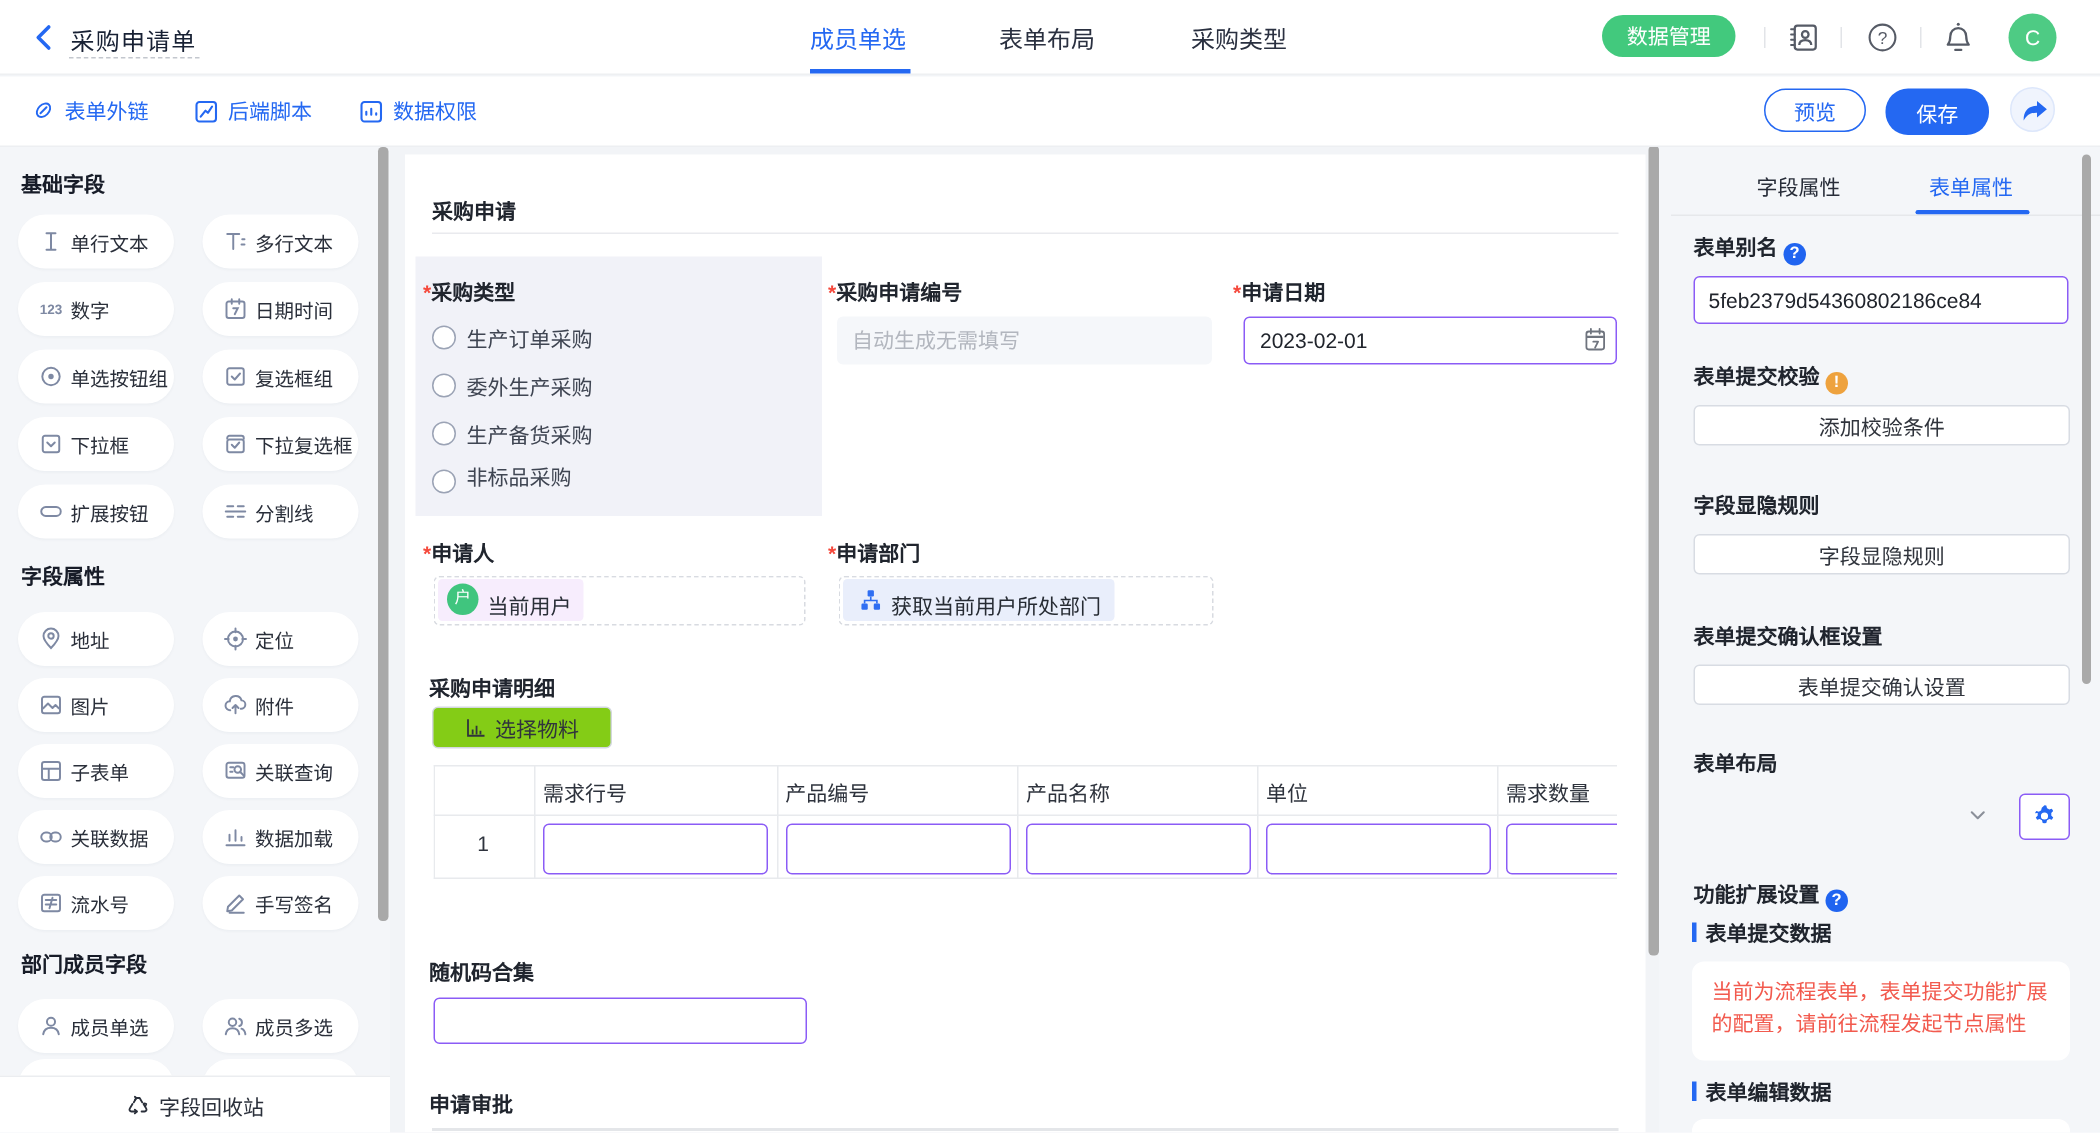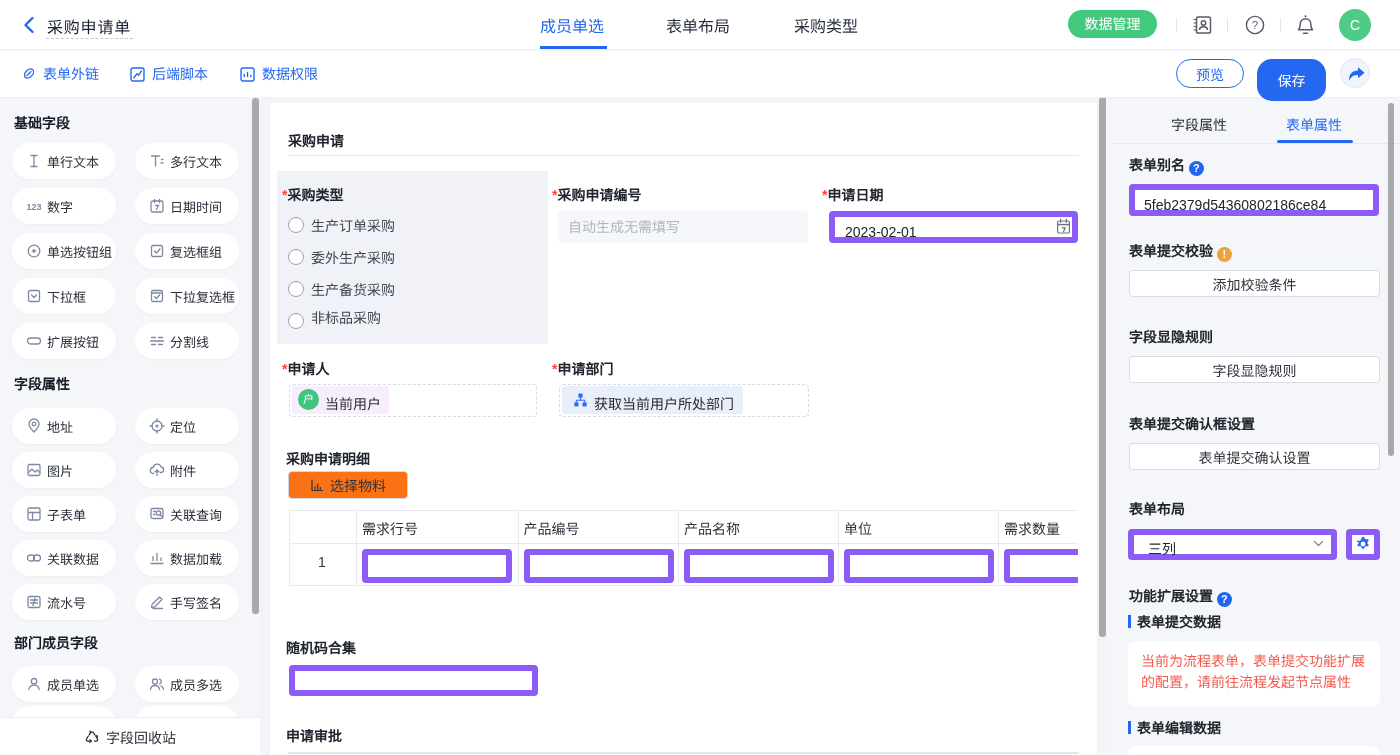--- a/index.html
+++ b/index.html
@@ -18,21 +18,21 @@
 #lsb { position:absolute; left:0; top:98px; width:260px; height:657px; background:#f4f6f9; }
 .sect { position:absolute; left:14px; font-size:14px; font-weight:bold; color:#171c28; }
 .pill { position:absolute; width:104px; height:36px; background:#fff; border-radius:18px; display:flex; align-items:center; font-size:13px; color:#2a2f3a; box-shadow:0 1px 2px rgba(30,40,80,0.04); }
 .pill .pic { width:16px; height:16px; margin-left:14px; margin-right:5px; flex:none; }
 .pill.c1 { left:12px; }
 .pill.c2 { left:135px; }
 
 #canvas { position:absolute; left:260px; top:98px; width:846px; height:657px; background:#f2f4f7; }
 #panel { position:absolute; left:10px; top:5px; width:827px; height:652px; background:#fff; overflow:hidden; }
 .flabel { position:absolute; font-size:14px; font-weight:bold; color:#20252e; white-space:nowrap; }
-.inp { position:absolute; background:#fff; border:6px solid #8b5cf6; border-radius:4px; }
+.inp { position:absolute; background:#fff; border:1px solid #8b5cf6; border-radius:4px; }
 
 #rsb { position:absolute; left:1106px; top:98px; width:294px; height:657px; background:#f4f6f9; }
 .rlabel { position:absolute; left:23px; font-size:14px; font-weight:bold; color:#20252e; white-space:nowrap; }
 .rbtn { position:absolute; left:23px; width:251px; height:27px; background:#fff; border:1px solid #d8dce3; border-radius:4px; font-size:14px; color:#30343c; display:flex; align-items:center; justify-content:center; }
 .qcirc { display:inline-block; width:15px; height:15px; border-radius:8px; background:#2064f0; color:#fff; font-size:11px; font-weight:bold; text-align:center; line-height:15px; vertical-align:-2px; }
 .sbar { position:absolute; background:#a9a9a9; border-radius:3px; }
 </style>
 </head>
 <body>
 
@@ -79,21 +79,21 @@
       <rect x="1" y="1" width="13" height="13" rx="2"></rect>
       <path d="M3.8 10.8 L7 6.8 l1.6 1.4 L11.4 4" stroke-linecap="round" stroke-linejoin="round"></path>
     </svg>
   <div class="abs blue" style="left:152px;top:12px;font-size:14px;">后端脚本</div>
   <svg class="abs" style="left:240px;top:16px" width="15" height="15" viewBox="0 0 15 15" fill="none" stroke="#2468f2" stroke-width="1.4">
       <rect x="1" y="1" width="13" height="13" rx="2"></rect>
       <path d="M4.2 9.5 v-2 M7.5 9.5 v-4 M10.8 9.5 v-1" stroke-linecap="round"></path>
     </svg>
   <div class="abs blue" style="left:262px;top:12px;font-size:14px;">数据权限</div>
   <div class="abs pillbtn" style="left:1176px;top:8px;width:68px;height:29px;border:1px solid #2468f2;color:#2468f2;background:#fff;">预览</div>
-  <div class="abs pillbtn" style="left:1257px;top:8px;width:69px;height:42px;background:#2468f2;color:#fff;">保存</div>
+  <div class="abs pillbtn" style="left:1257px;top:8px;width:69px;height:31px;background:#2468f2;color:#fff;">保存</div>
   <div class="abs" style="left:1340px;top:7px;width:30px;height:30px;border-radius:15px;background:#f0f4fd;border:1px solid #dde7fb;">
     <svg style="position:absolute;left:6.5px;top:7.5px" width="17" height="15" viewBox="0 0 17 15">
         <path d="M10 0.3 L16.6 5.8 L10 11.3 V8.1 C5.8 8 3.2 9.6 1.1 13.4 C0.9 7.2 4.2 3.7 10 3.5 Z" fill="#2468f2"></path>
       </svg>
   </div>
 </div>
 
 <div id="lsb">
   <div class="sect" style="top:14px;">基础字段</div>
   <div class="pill c1" style="top:45px;"><svg class="pic" viewBox="0 0 16 16" fill="none" stroke="#7e89a3" stroke-width="1.3">
@@ -241,21 +241,21 @@
   <div class="abs" style="left:292px;top:283px;width:181px;height:28px;background:#e9eefb;border-radius:3px;"></div>
   <svg class="abs" style="left:304px;top:290px" width="13" height="14" viewBox="0 0 13 14">
         <rect x="4.4" y="0.5" width="4.2" height="4.2" rx="0.8" fill="#2f6ef2"></rect>
         <rect x="0.3" y="9.3" width="4.2" height="4.2" rx="0.8" fill="#2f6ef2"></rect>
         <rect x="8.5" y="9.3" width="4.2" height="4.2" rx="0.8" fill="#2f6ef2"></rect>
         <path d="M6.5 4.7 v2.6 M2.4 9.3 V7.3 h8.2 v2" stroke="#2f6ef2" stroke-width="1.1" fill="none"></path>
       </svg>
   <div class="abs" style="left:324px;top:290px;font-size:14px;color:#262b33;">获取当前用户所处部门</div>
 
   <div class="flabel" style="left:16px;top:345px;">采购申请明细</div>
-  <div class="abs" style="left:18px;top:368px;width:120px;height:28px;border:1px solid #d3d7de;border-radius:4px;background:#f97316;display:flex;align-items:center;justify-content:center;font-size:14px;color:#30343c;">
+  <div class="abs" style="left:18px;top:368px;width:120px;height:28px;border:1px solid #d3d7de;border-radius:4px;background:#84cc16;display:flex;align-items:center;justify-content:center;font-size:14px;color:#30343c;">
     <svg width="14" height="14" viewBox="0 0 14 14" fill="none" stroke="#30343c" stroke-width="1.2" style="margin-right:6px">
           <path d="M2 1.5 v11 h11"></path>
           <path d="M5.1 11.7 V8.3 M7.7 11.7 V5.8 M10.3 11.7 V9.1" stroke-width="1.2"></path>
         </svg>
     选择物料
   </div>
 
   <div class="abs" style="left:18.5px;top:407px;width:789.5px;height:76px;overflow:hidden;">
     <div class="abs" style="left:0;top:0;width:1100px;height:76px;border-top:1px solid #e8eaed;"></div>
     <div class="abs" style="left:0;top:33px;width:1100px;border-top:1px solid #e8eaed;"></div>
@@ -299,21 +299,20 @@
   <div class="rlabel" style="top:142px;">表单提交校验 <span class="qcirc" style="background:#eea23e;">!</span></div>
   <div class="rbtn" style="top:172px;">添加校验条件</div>
 
   <div class="rlabel" style="top:228px;">字段显隐规则</div>
   <div class="rbtn" style="top:258px;">字段显隐规则</div>
 
   <div class="rlabel" style="top:315px;">表单提交确认框设置</div>
   <div class="rbtn" style="top:345px;">表单提交确认设置</div>
 
   <div class="rlabel" style="top:400px;">表单布局</div>
-  <div class="inp" style="left:22px;top:431px;width:209px;height:31px;font-size:14px;color:#20242c;line-height:29px;padding-left:14px;">三列</div>
   <svg class="abs" style="left:207px;top:442px" width="11" height="8" viewBox="0 0 11 8" fill="none" stroke="#8a8f99" stroke-width="1.4" stroke-linecap="round" stroke-linejoin="round">
       <path d="M1.5 1.5 L5.5 5.5 L9.5 1.5"></path>
     </svg>
   <div class="inp" style="left:240px;top:431px;width:34px;height:31px;"></div>
   <svg class="abs" style="left:249px;top:438px" width="16" height="16" viewBox="0 0 16 16">
       <path fill="#2468f2" d="M8 0.8 l1.2 0.2 0.5 1.8 a5.4 5.4 0 0 1 1.4 0.8 l1.8-0.5 0.9 1.5-1.3 1.4 a5.4 5.4 0 0 1 0 1.6 l1.3 1.4-0.9 1.5-1.8-0.5 a5.4 5.4 0 0 1-1.4 0.8 l-0.5 1.8 -1.2 0.2 -1.2-0.2-0.5-1.8 a5.4 5.4 0 0 1-1.4-0.8 l-1.8 0.5-0.9-1.5 1.3-1.4 a5.4 5.4 0 0 1 0-1.6 L1.6 6.1 l0.9-1.5 1.8 0.5 a5.4 5.4 0 0 1 1.4-0.8 l0.5-1.8 z M8 5.6 a2.4 2.4 0 1 0 0 4.8 a2.4 2.4 0 0 0 0-4.8 z"></path>
     </svg>
 
   <div class="rlabel" style="top:487px;">功能扩展设置 <span class="qcirc">?</span></div>
 

